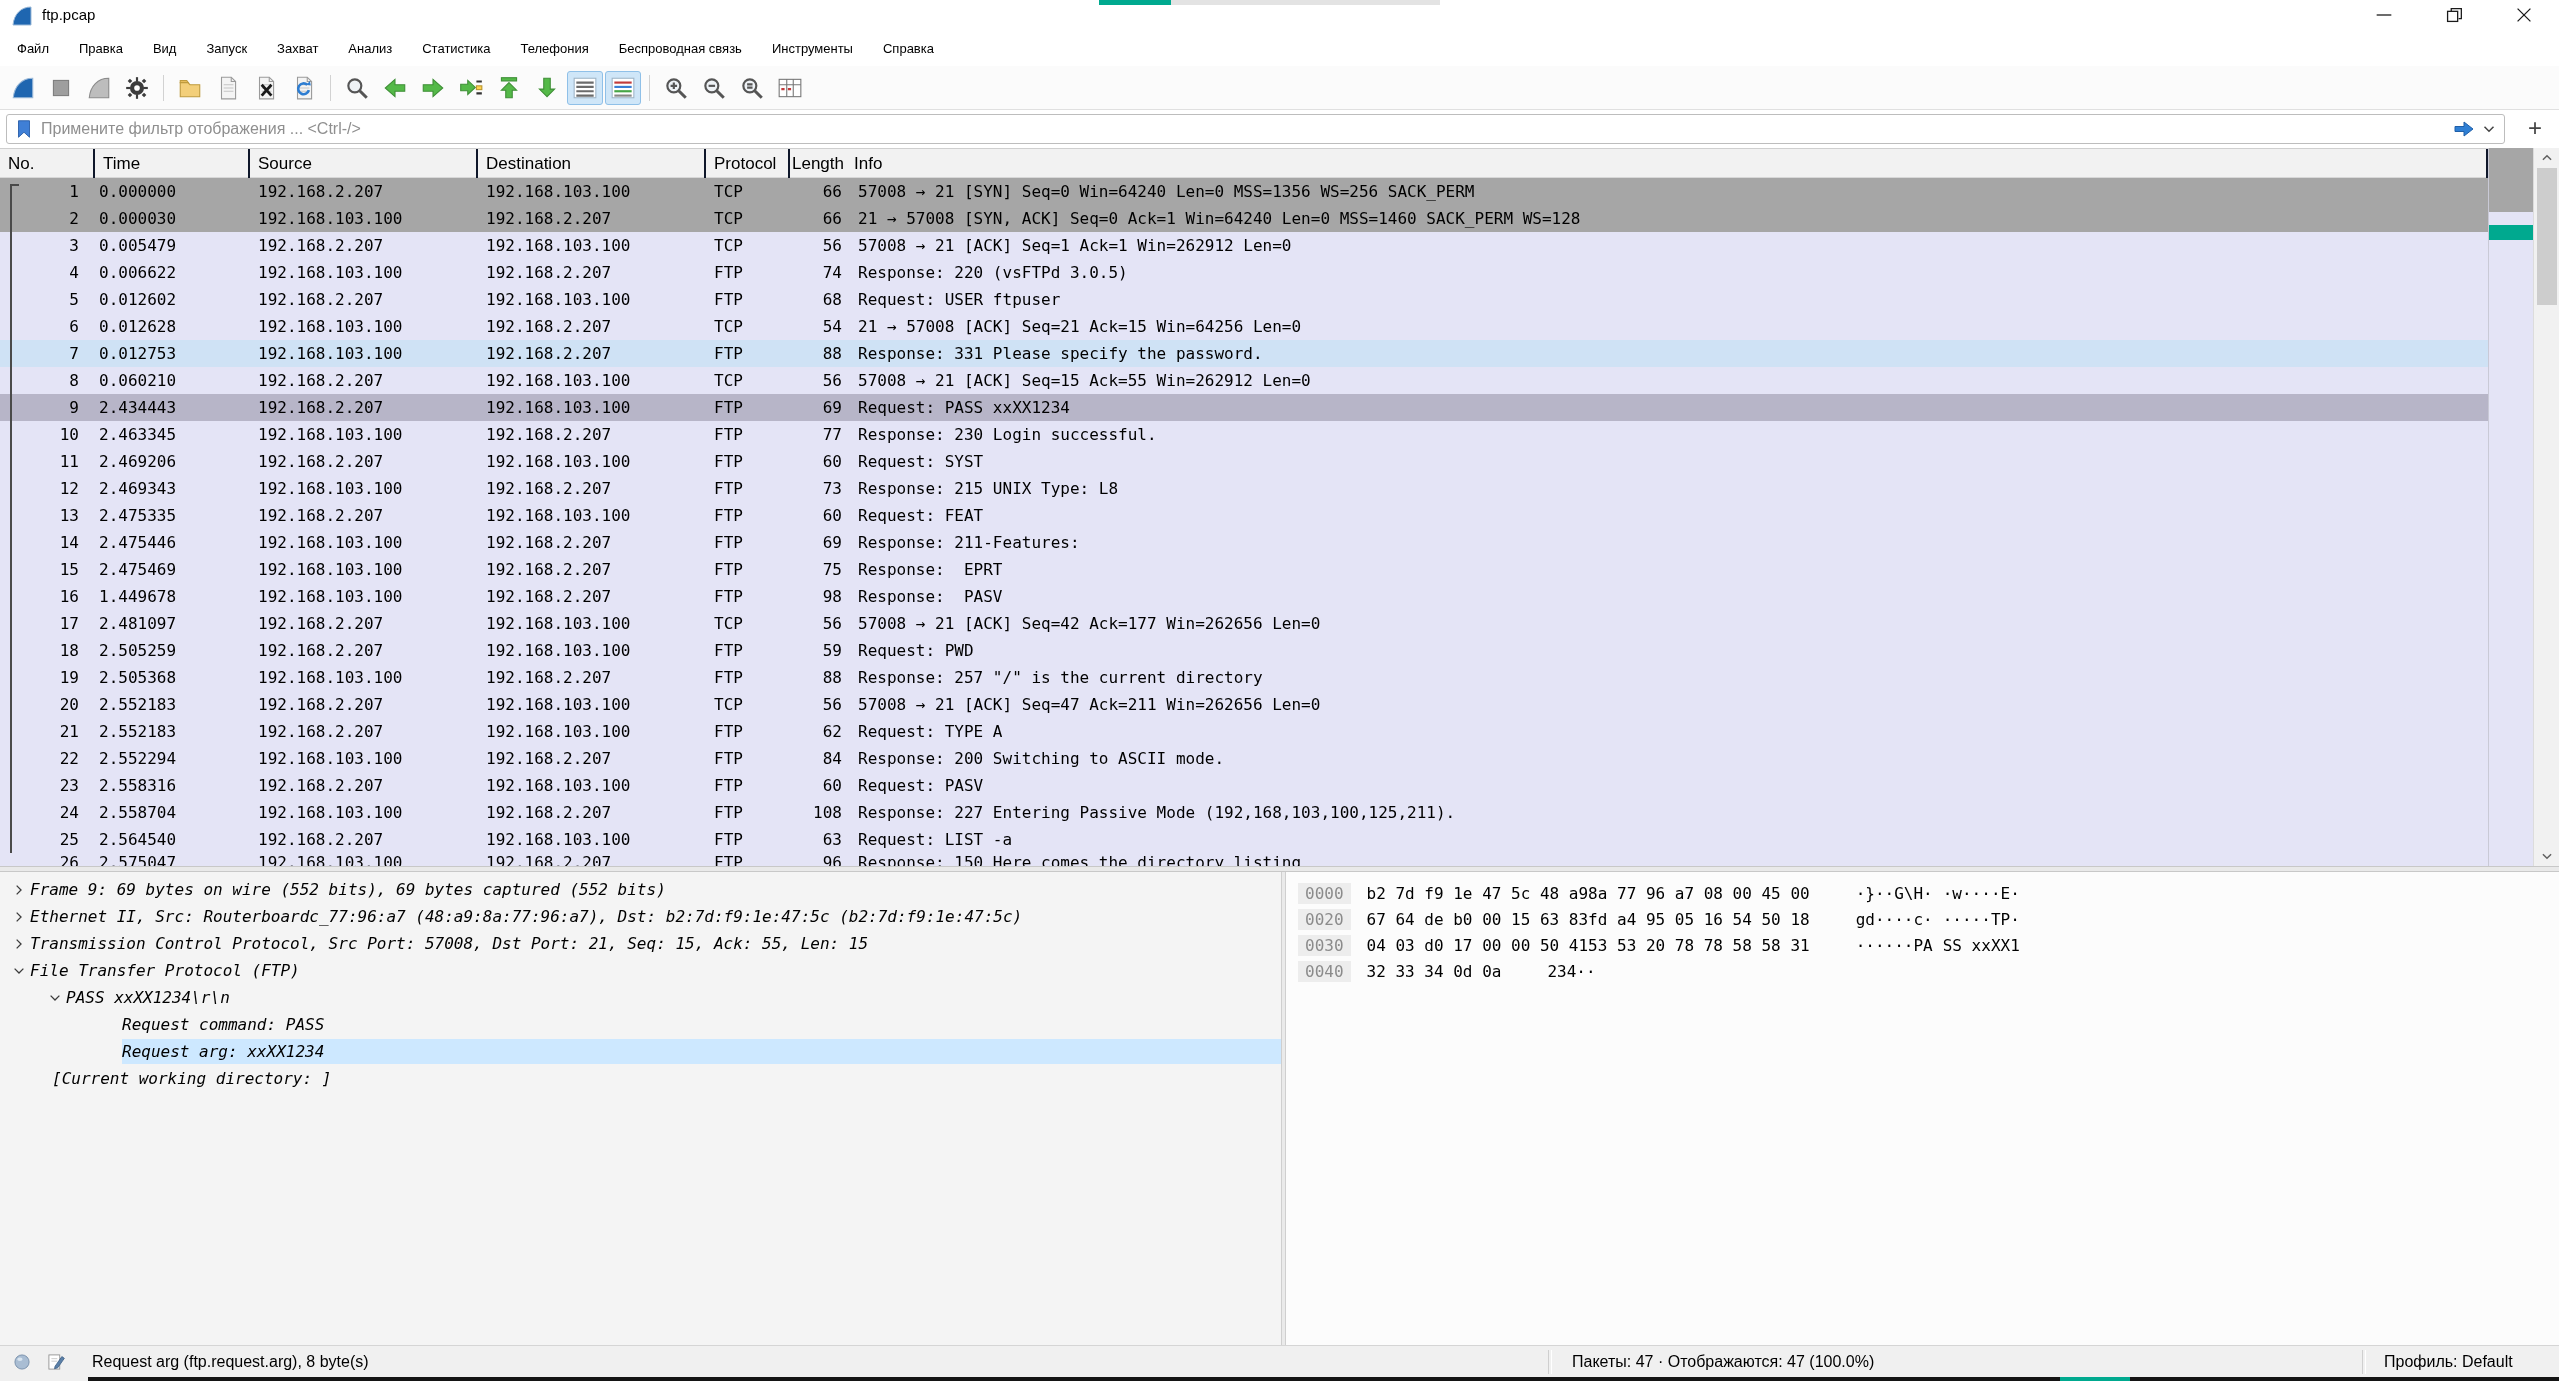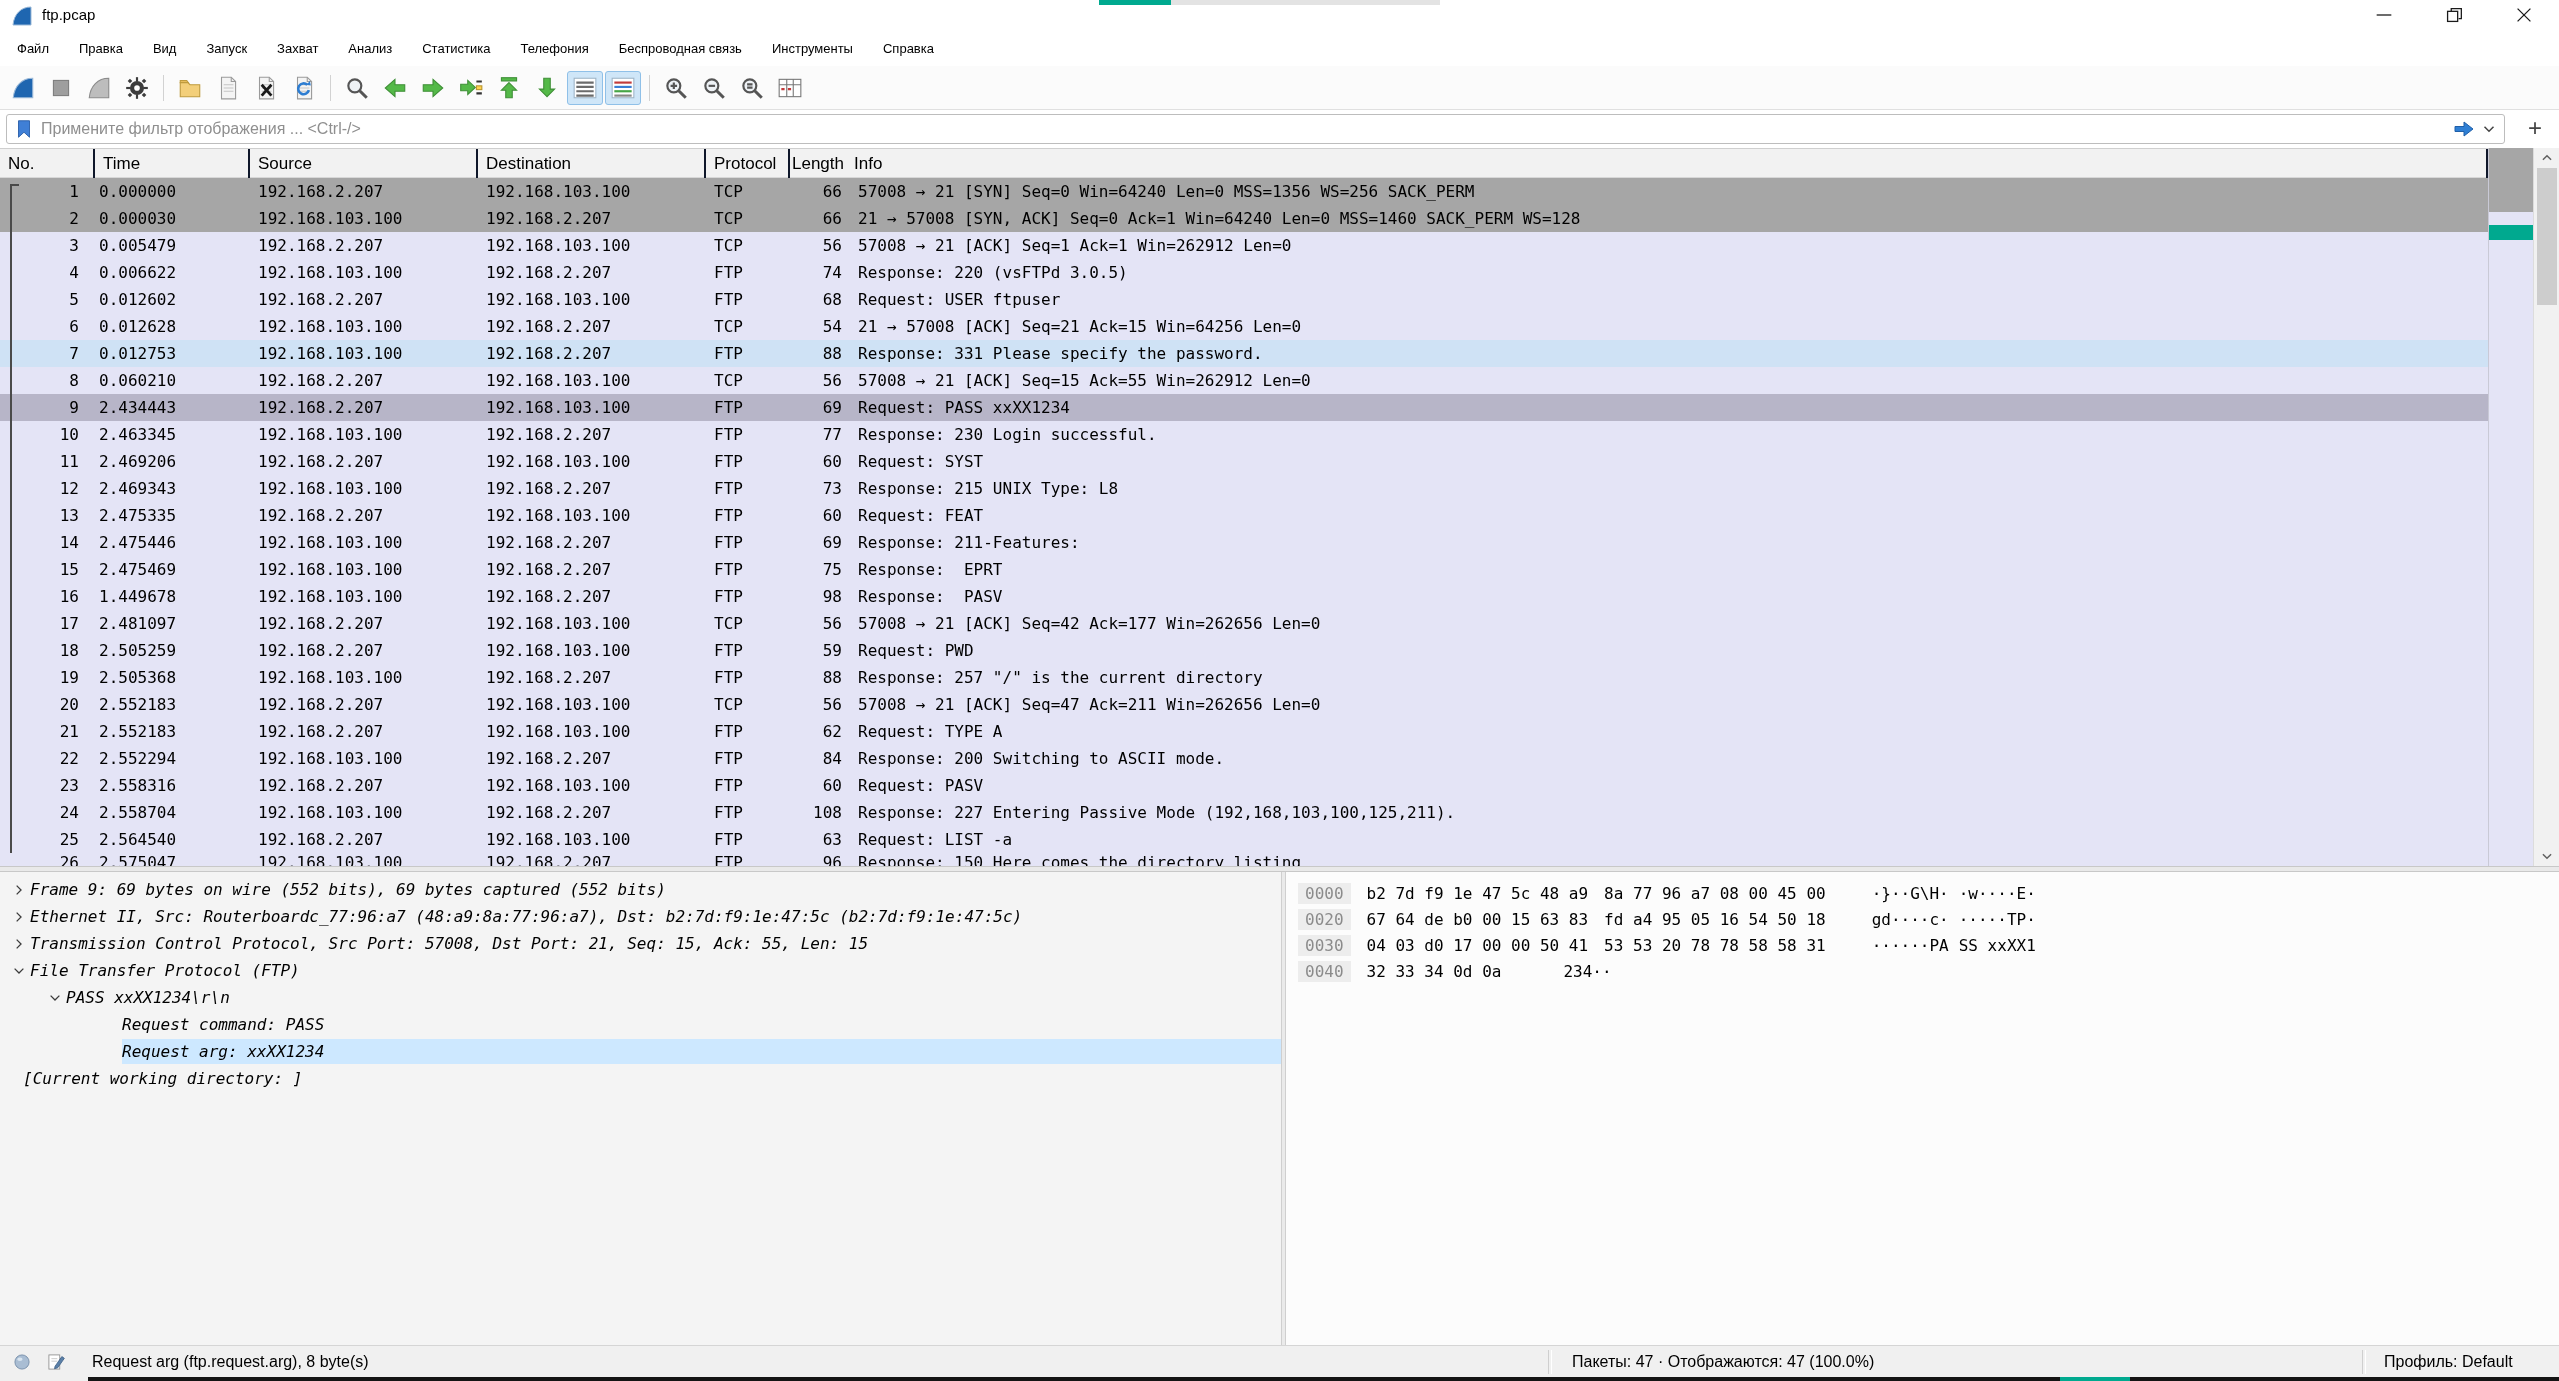--- a/index.html
+++ b/index.html
@@ -71,28 +71,28 @@
   
   .hsplit { top:866px; left:0; width:2559px; height:6px; background:#e9e9e9; border-top:1px solid #c8c8c8; border-bottom:1px solid #c8c8c8; }
   .vsplit { left:1281px; top:872px; width:5px; height:473px; background:#eaeaea; border-left:1px solid #cfcfcf; border-right:1px solid #cfcfcf; }
 
   
   .details { top:872px; left:0; width:1281px; height:473px; background:#f4f4f4; overflow:hidden; padding-top:4px;font-style:italic; }
   .dline { height:27px; display:flex; align-items:center; font-family:"DejaVu Sans Mono","Liberation Mono",monospace; font-size:16px; white-space:pre; }
   .dline .exp { width:22px; display:flex; justify-content:center; flex:none; }
   .dline .exp svg { width:14px; height:14px; }
   .dline .txt { flex:1; line-height:25px; }
-  .ind0 { padding-left:8px; } .ind1 { padding-left:44px; } .ind1n { padding-left:23px; } .ind2 { padding-left:122px; }
+  .ind0 { padding-left:8px; } .ind1 { padding-left:44px; } .ind1n { padding-left:52px; } .ind2 { padding-left:122px; }
   .dline.hl .txt { background:#cde8ff; }
 
   
   .hexpane { left:1286px; top:872px; width:1273px; height:473px; background:#fcfcfc; padding:8px 8px 0 12px; overflow:hidden; }
   .hxrow { height:26px; display:flex; align-items:center; font-family:"DejaVu Sans Mono","Liberation Mono",monospace; font-size:16px; white-space:pre; }
   .hx-off { color:#8b8b8b; background:#ededed; padding:1px 7px; margin-right:16px; min-width:48px; }
-  .hx-g1 { margin-right:16px; } .hx-g2 { margin-right:46px; } .hx-a1 { margin-right:10px; }
+  .hx-g1 { } .hx-g2 { margin-right:46px; } .hx-a1 { margin-right:10px; }
   .hx-hl { background:#0aa78c; color:#000; }
 
   
   .statusbar { top:1345px; left:0; width:2559px; height:32px; background:#f0f0f0; border-top:1px solid #d5d5d5; font-size:16px; }
   .sb-icon { top:6px; width:20px; height:20px; }
   .sb-text { top:0; height:32px; line-height:31px; white-space:nowrap; }
   .sb-div { top:4px; width:4px; height:24px; border-left:1px solid #cfcfcf; border-right:1px solid #fff; }
   .bstrip { top:1377px; left:0; width:2559px; height:4px; background:#f0f0f0; }
   .bstrip .dark { position:absolute; left:88px; top:0; height:4px; width:2471px; background:#141414; }
   .bstrip .teal { position:absolute; left:2060px; top:0; height:4px; width:70px; background:#00a98f; }

